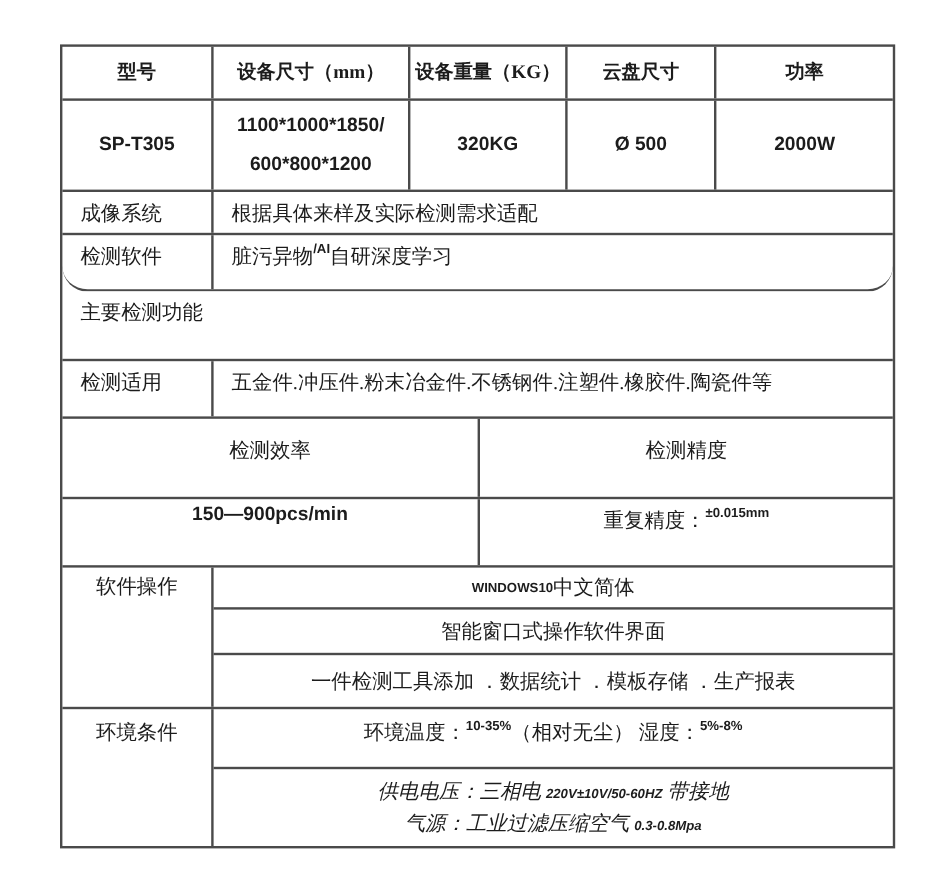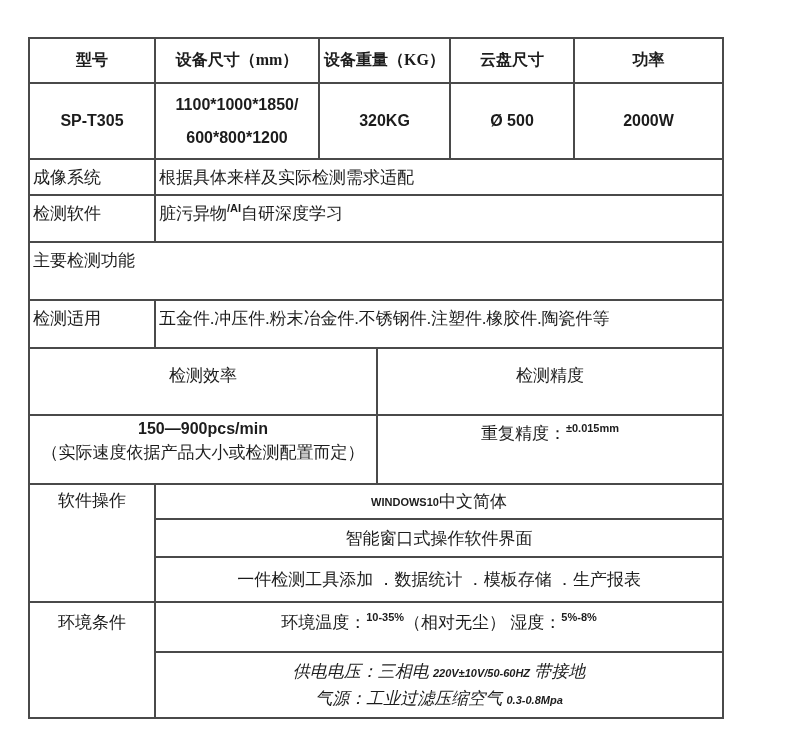--- a/index.html
+++ b/index.html
@@ -12,21 +12,21 @@
   }
   .page {
     position: relative;
     width: 790px;
     height: 747px;
     background: #ffffff;
     font-family: "Liberation Serif", "DejaVu Serif", serif;
   }
   .spec-table {
     position: absolute;
-    left: 28px;
+    left: 50px;
     top: 37px;
     width: 696px;
     border: 2px solid #4a4a4a;
     box-sizing: border-box;
     background: #ffffff;
   }
   .row {
     display: flex;
     box-sizing: border-box;
     border-bottom: 2px solid #4a4a4a;
@@ -45,25 +45,25 @@
   .c3 { width: 131px; flex: none; }
   .c4 { width: 124px; flex: none; }
   .c5 { flex: 1; }
   .half { width: 348px; flex: none; }
   .half2 { flex: 1; }
   .rest { flex: 1; }
   
   .r-header { height: 45px; }
   .r-model  { height: 76px; }
   .r-a { height: 36px; }
-  .r-b { height: 47px; }
+  .r-b { height: 47px; border-radius: 21px; }
   .r-c { height: 58px; gap: 22px; }
   .r-d { height: 48px; }
   .r-perf-hdr { height: 67px; }
-  .r-perf-val { height: 69px; justify-content: flex-end; }
+  .r-perf-val { height: 57px; justify-content: flex-end; }
   .r-soft { height: 118px; }
   .r-env  { height: 114px; }
   
   .subcol { flex: 1; display: flex; flex-direction: column; }
   .subrow {
     display: flex;
     box-sizing: border-box;
     border-bottom: 2px solid #4a4a4a;
     overflow: hidden;
   }
@@ -73,21 +73,21 @@
   .s3 { height: 44px; }
   .e1 { height: 59px; }
   .e2 { height: 76px; }
   
   .v-center { align-items: center; }
   .v-top6  { align-items: flex-start; padding-top: 6px; }
   .v-top4  { align-items: flex-start; padding-top: 4px; }
   .v-top8  { align-items: flex-start; padding-top: 8px; }
   .v-top15 { align-items: flex-start; padding-top: 15px; }
   .h-center { justify-content: center; text-align: center; }
-  .h-left   { justify-content: flex-start; padding-left: 3px; text-align: left; }
+  .h-left   { justify-content: flex-start; padding-left: 15px; text-align: left; }
   .col { flex-direction: column; }
   
   .hdr {
     font-family: "Liberation Serif", "DejaVu Serif", serif;
     font-weight: bold;
     font-size: 16px;
     white-space: nowrap;
   }
   .zh {
     font-family: "Liberation Serif", "DejaVu Serif", serif;
@@ -158,21 +158,20 @@
     </div>
 
     <div class="row r-perf-hdr">
       <div class="cell half v-top15 h-center zh">检测效率</div>
       <div class="cell half2 v-top15 h-center zh">检测精度</div>
     </div>
 
     <div class="row r-perf-val">
       <div class="cell half col eff-cell">
         <div class="num">150—900pcs/min</div>
-        <div class="zh">（实际速度依据产品大小或检测配置而定）</div>
       </div>
       <div class="cell half2 v-top6 h-center zh">
           <span>重复精度： </span>
           <span class="num-run">±0.015mm</span>
         </div>
     </div>
 
     <div class="row r-soft">
       <div class="cell c1 v-top4 h-center zh">软件操作</div>
       <div class="subcol">

